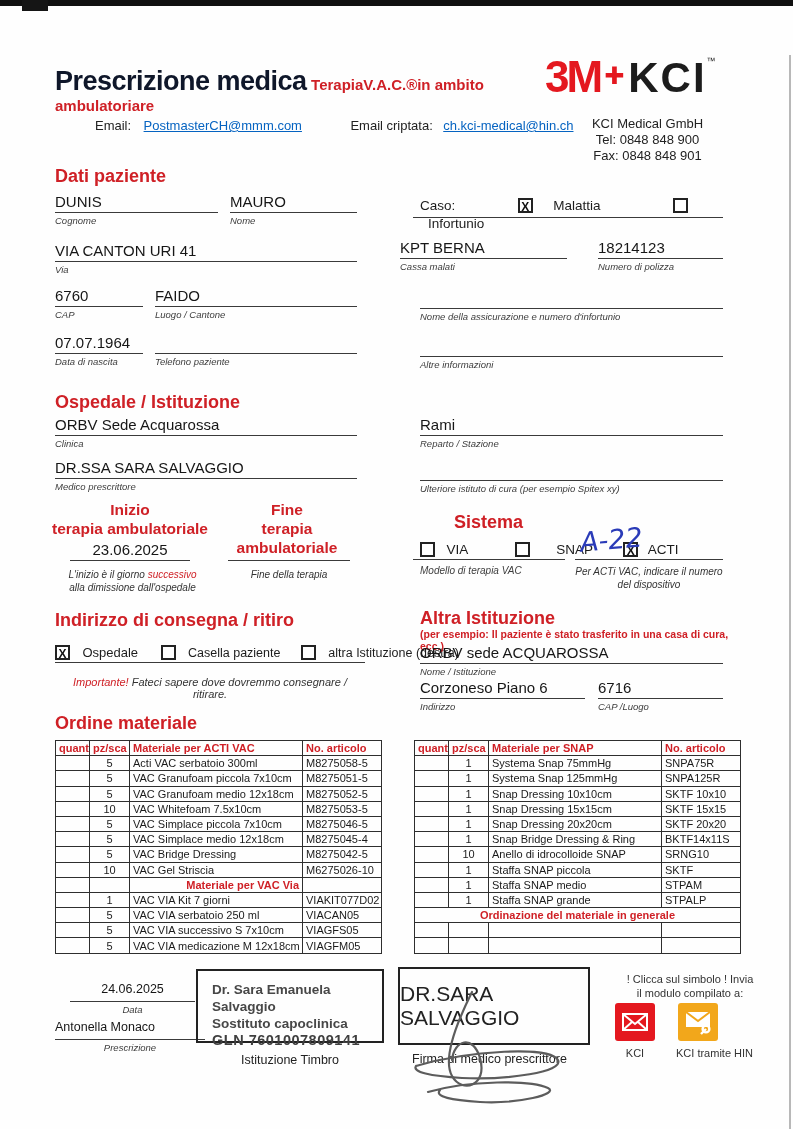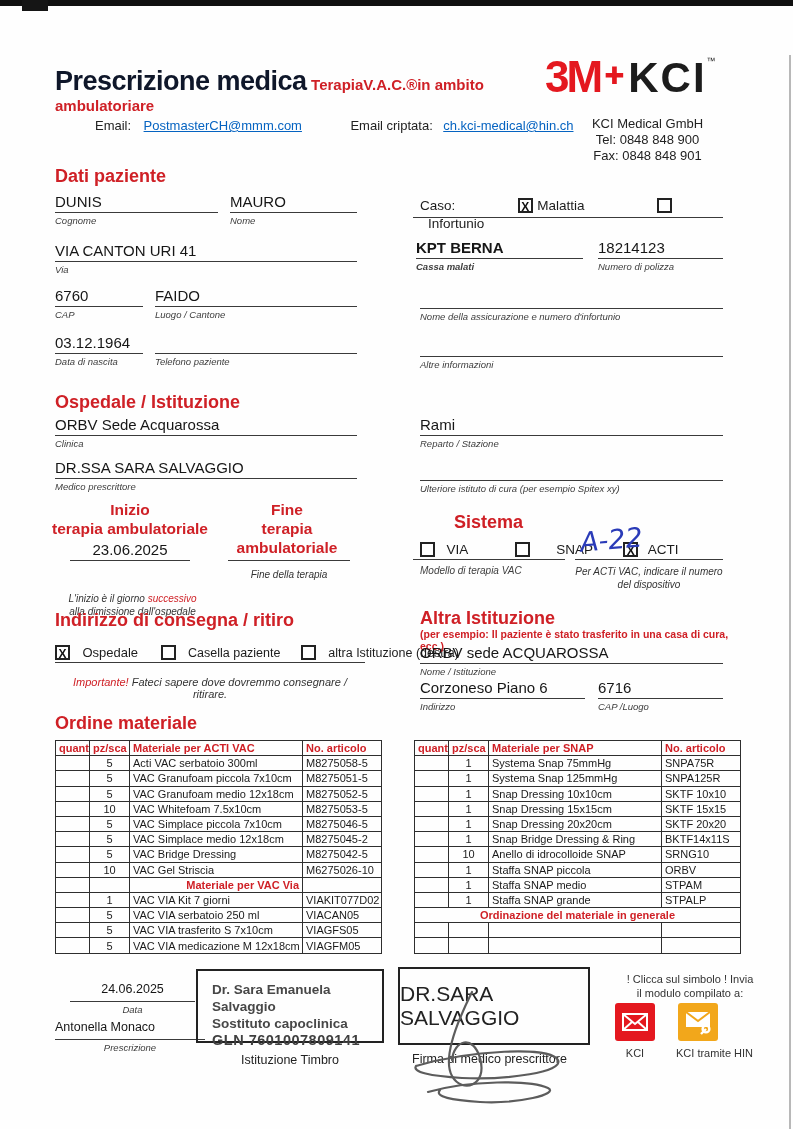--- a/index.html
+++ b/index.html
@@ -106,38 +106,38 @@
   </div>
   <div class="abs field" style="left:55px;top:287px;width:88px;">
     <div class="v">6760</div>
     <div class="l">CAP</div>
   </div>
   <div class="abs field" style="left:155px;top:287px;width:202px;">
     <div class="v">FAIDO</div>
     <div class="l">Luogo / Cantone</div>
   </div>
   <div class="abs field" style="left:55px;top:334px;width:88px;">
-    <div class="v">03.12.1964</div>
+    <div class="v">07.07.1964</div>
     <div class="l">Data di nascita</div>
   </div>
   <div class="abs field" style="left:155px;top:334px;width:202px;">
     <div class="v"></div>
     <div class="l">Telefono paziente</div>
   </div>
 
   <div class="abs" style="left:420px;top:196px;width:305px;">
     <span class="cbl">Caso:</span>
     <span class="cb" style="margin-left:58px;">X</span>
-    <span class="cbl" style="margin-left:0;">Malattia</span>
+    <span class="cbl" style="margin-left:16px;">Malattia</span>
     <span class="cb" style="margin-left:68px;"></span>
     <span class="cbl" style="margin-left:8px;">Infortunio</span>
   </div>
   <div class="abs hr" style="left:413px;top:200px;width:310px;height:17px;"></div>
 
-  <div class="abs field" style="left:416px;top:239px;width:167px;font-weight:bold;">
+  <div class="abs field" style="left:400px;top:239px;width:167px;">
     <div class="v">KPT BERNA</div>
     <div class="l">Cassa malati</div>
   </div>
   <div class="abs field" style="left:598px;top:239px;width:125px;">
     <div class="v">18214123</div>
     <div class="l">Numero di polizza</div>
   </div>
   <div class="abs field" style="left:420px;top:289px;width:303px;">
     <div class="v"></div>
     <div class="l">Nome della assicurazione e numero d'infortunio</div>
@@ -164,21 +164,21 @@
   <div class="abs tb-red" style="left:212px;top:500px;width:150px;">
     <div>Fine</div>
     <div>terapia ambulatoriale</div>
   </div>
   <div class="abs field ctr" style="left:70px;top:541px;width:120px;">
     <div class="v">23.06.2025</div>
   </div>
   <div class="abs field ctr" style="left:228px;top:541px;width:122px;">
     <div class="v"></div>
   </div>
-  <div class="abs note" style="left:50px;top:568px;width:165px;margin-top:24px;">
+  <div class="abs note" style="left:50px;top:568px;width:165px;">
     <span>L'inizio è il giorno </span><span class="red">successivo</span>
     <div>alla dimissione dall'ospedale</div>
   </div>
   <div class="abs note" style="left:228px;top:568px;width:122px;">Fine della terapia</div>
 
   <div class="abs field" style="left:420px;top:416px;width:303px;">
     <div class="v">Rami</div>
     <div class="l">Reparto / Stazione</div>
   </div>
   <div class="abs field" style="left:420px;top:461px;width:303px;">
@@ -272,21 +272,21 @@
         <tr>
           <td class="c0"></td>
           <td class="c1">5</td>
           <td class="c2">VAC Simplace piccola 7x10cm</td>
           <td class="c3">M8275046-5</td>
         </tr>
         <tr>
           <td class="c0"></td>
           <td class="c1">5</td>
           <td class="c2">VAC Simplace medio 12x18cm</td>
-          <td class="c3">M8275045-2</td>
+          <td class="c3">M8275045-4</td>
         </tr>
         <tr>
           <td class="c0"></td>
           <td class="c1">5</td>
           <td class="c2">VAC Bridge Dressing</td>
           <td class="c3">M8275042-5</td>
         </tr>
         <tr>
           <td class="c0"></td>
           <td class="c1">10</td>
@@ -307,21 +307,21 @@
         </tr>
         <tr>
           <td class="c0"></td>
           <td class="c1">5</td>
           <td class="c2">VAC VIA serbatoio 250 ml</td>
           <td class="c3">VIACAN05</td>
         </tr>
         <tr>
           <td class="c0"></td>
           <td class="c1">5</td>
-          <td class="c2">VAC VIA trasferito S 7x10cm</td>
+          <td class="c2">VAC VIA successivo S 7x10cm</td>
           <td class="c3">VIAGFS05</td>
         </tr>
         <tr>
           <td class="c0"></td>
           <td class="c1">5</td>
           <td class="c2">VAC VIA medicazione M 12x18cm</td>
           <td class="c3">VIAGFM05</td>
         </tr>
       </tbody>
   </table>
@@ -375,21 +375,21 @@
         <tr>
           <td class="c0"></td>
           <td class="c1">10</td>
           <td class="c2">Anello di idrocolloide SNAP</td>
           <td class="c3">SRNG10</td>
         </tr>
         <tr>
           <td class="c0"></td>
           <td class="c1">1</td>
           <td class="c2">Staffa SNAP piccola</td>
-          <td class="c3">ORBV</td>
+          <td class="c3">SKTF</td>
         </tr>
         <tr>
           <td class="c0"></td>
           <td class="c1">1</td>
           <td class="c2">Staffa SNAP medio</td>
           <td class="c3">STPAM</td>
         </tr>
         <tr>
           <td class="c0"></td>
           <td class="c1">1</td>

